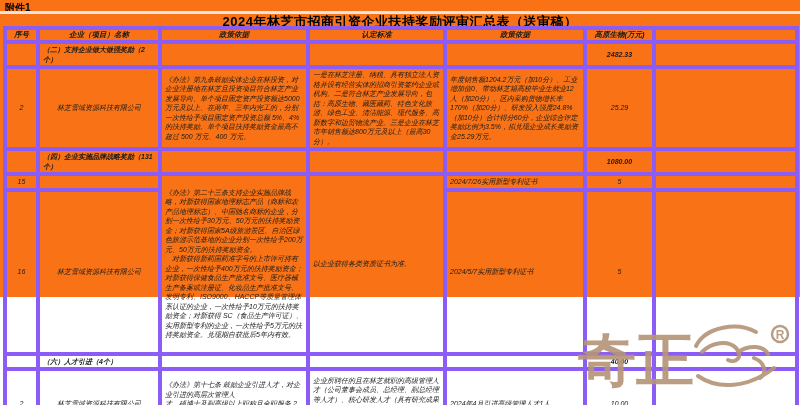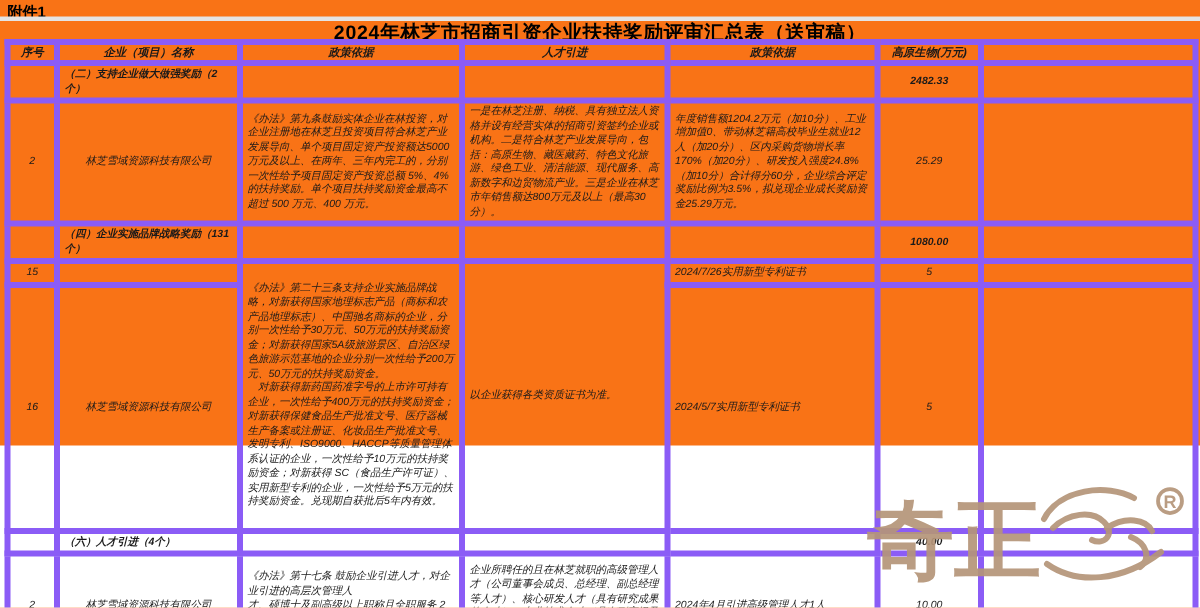--- a/index.html
+++ b/index.html
@@ -41,21 +41,21 @@
   <div class="gray-strip"></div>
   <div class="title">2024年林芝市招商引资企业扶持奖励评审汇总表（送审稿）</div>
 
   <table class="sheet">
 
     <tbody>
         <tr class="hdr" style="height:14px">
       <td class="c-no">序号</td>
       <td class="c-name">企业（项目）名称</td>
       <td class="c-policy">政策依据</td>
-      <td class="c-std">人才引进</td>
+      <td class="c-std">认定标准</td>
       <td class="c-review">政策依据</td>
       <td class="c-amt">高原生物(万元)</td>
       <td class="c-extra"></td>
     </tr>
 
     <tr class="sect" style="height:13px">
       <td class="c-no"></td>
       <td class="c-name">（二）支持企业做大做强奖励（2个）</td>
       <td class="c-policy"></td>
       <td class="c-std"></td>

